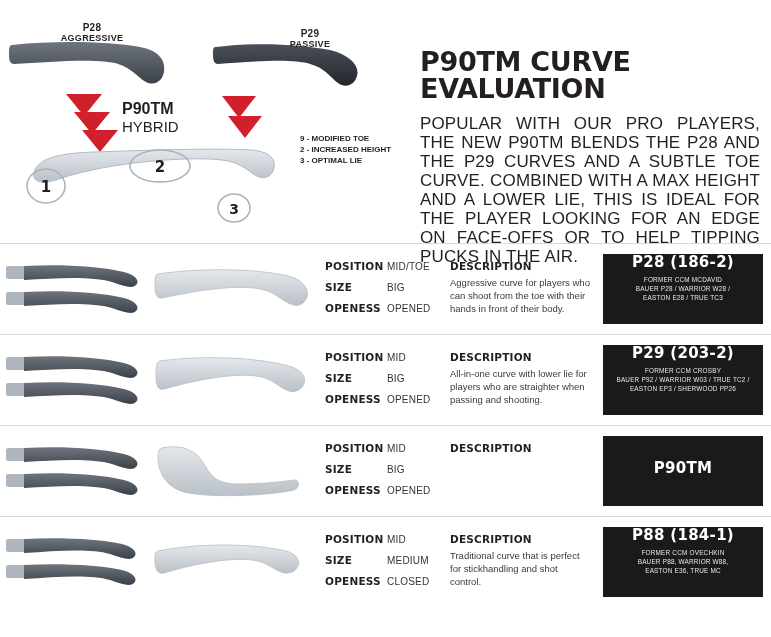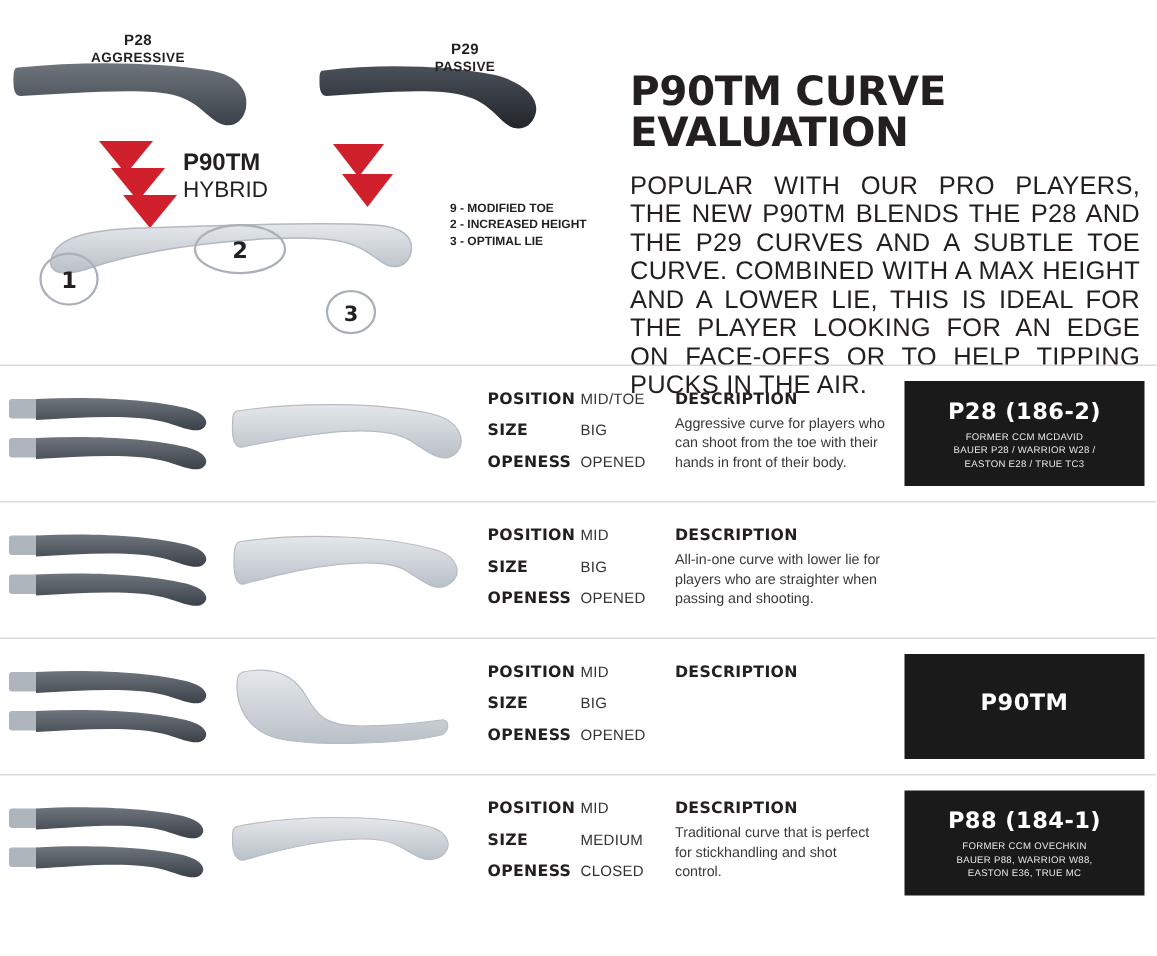--- a/index.html
+++ b/index.html
@@ -148,21 +148,20 @@
     color: #3a3a3a;
   }
   .badge-cell {
     position: absolute;
     right: 8px; top: 10px;
     width: 160px;
     height: 70px;
     background: #1a1a1a;
     color: #ffffff;
     text-align: center;
-    padding-top: 12px;
   }
   .badge-cell.centered { padding-top: 24px; }
   .badge-title {
     font-family: "DejaVu Sans", sans-serif;
     font-weight: bold;
     font-size: 15px;
     letter-spacing: 0.3px;
     line-height: 17px;
   }
   .badge-sub {
@@ -337,20 +336,26 @@
       </div>
       <div class="spec-line">
         <span class="spec-key">OPENESS</span>
         <span class="spec-val">OPENED</span>
       </div>
     </div>
     <div class="desc-cell">
       <div class="desc-title">DESCRIPTION</div>
       <div class="desc-body">All-in-one curve with lower lie for players who are straighter when passing and shooting.</div>
     </div>
+    <div class="badge-cell">
+      <div class="badge-title">P29 (203-2)</div>
+      <div class="badge-sub" style="white-space:pre-line">FORMER CCM CROSBY
+BAUER P92 / WARRIOR W03 / TRUE TC2 /
+EASTON EP3 / SHERWOOD PP26</div>
+    </div>
   </div>
 
   <div class="row">
     <div class="blades-cell">
       <svg width="145" height="91" viewBox="0 0 145 91">
         <g>
           <rect x="6" y="22" width="20" height="13" rx="2" fill="#aeb5bc"></rect>
           <path d="M24,22 C60,20 100,22 124,28 C136,31 140,37 136,41 C132,45 124,42 112,38 C92,32 56,34 24,36 Z" fill="url(#gdark)"></path>
         </g>
         <g>

